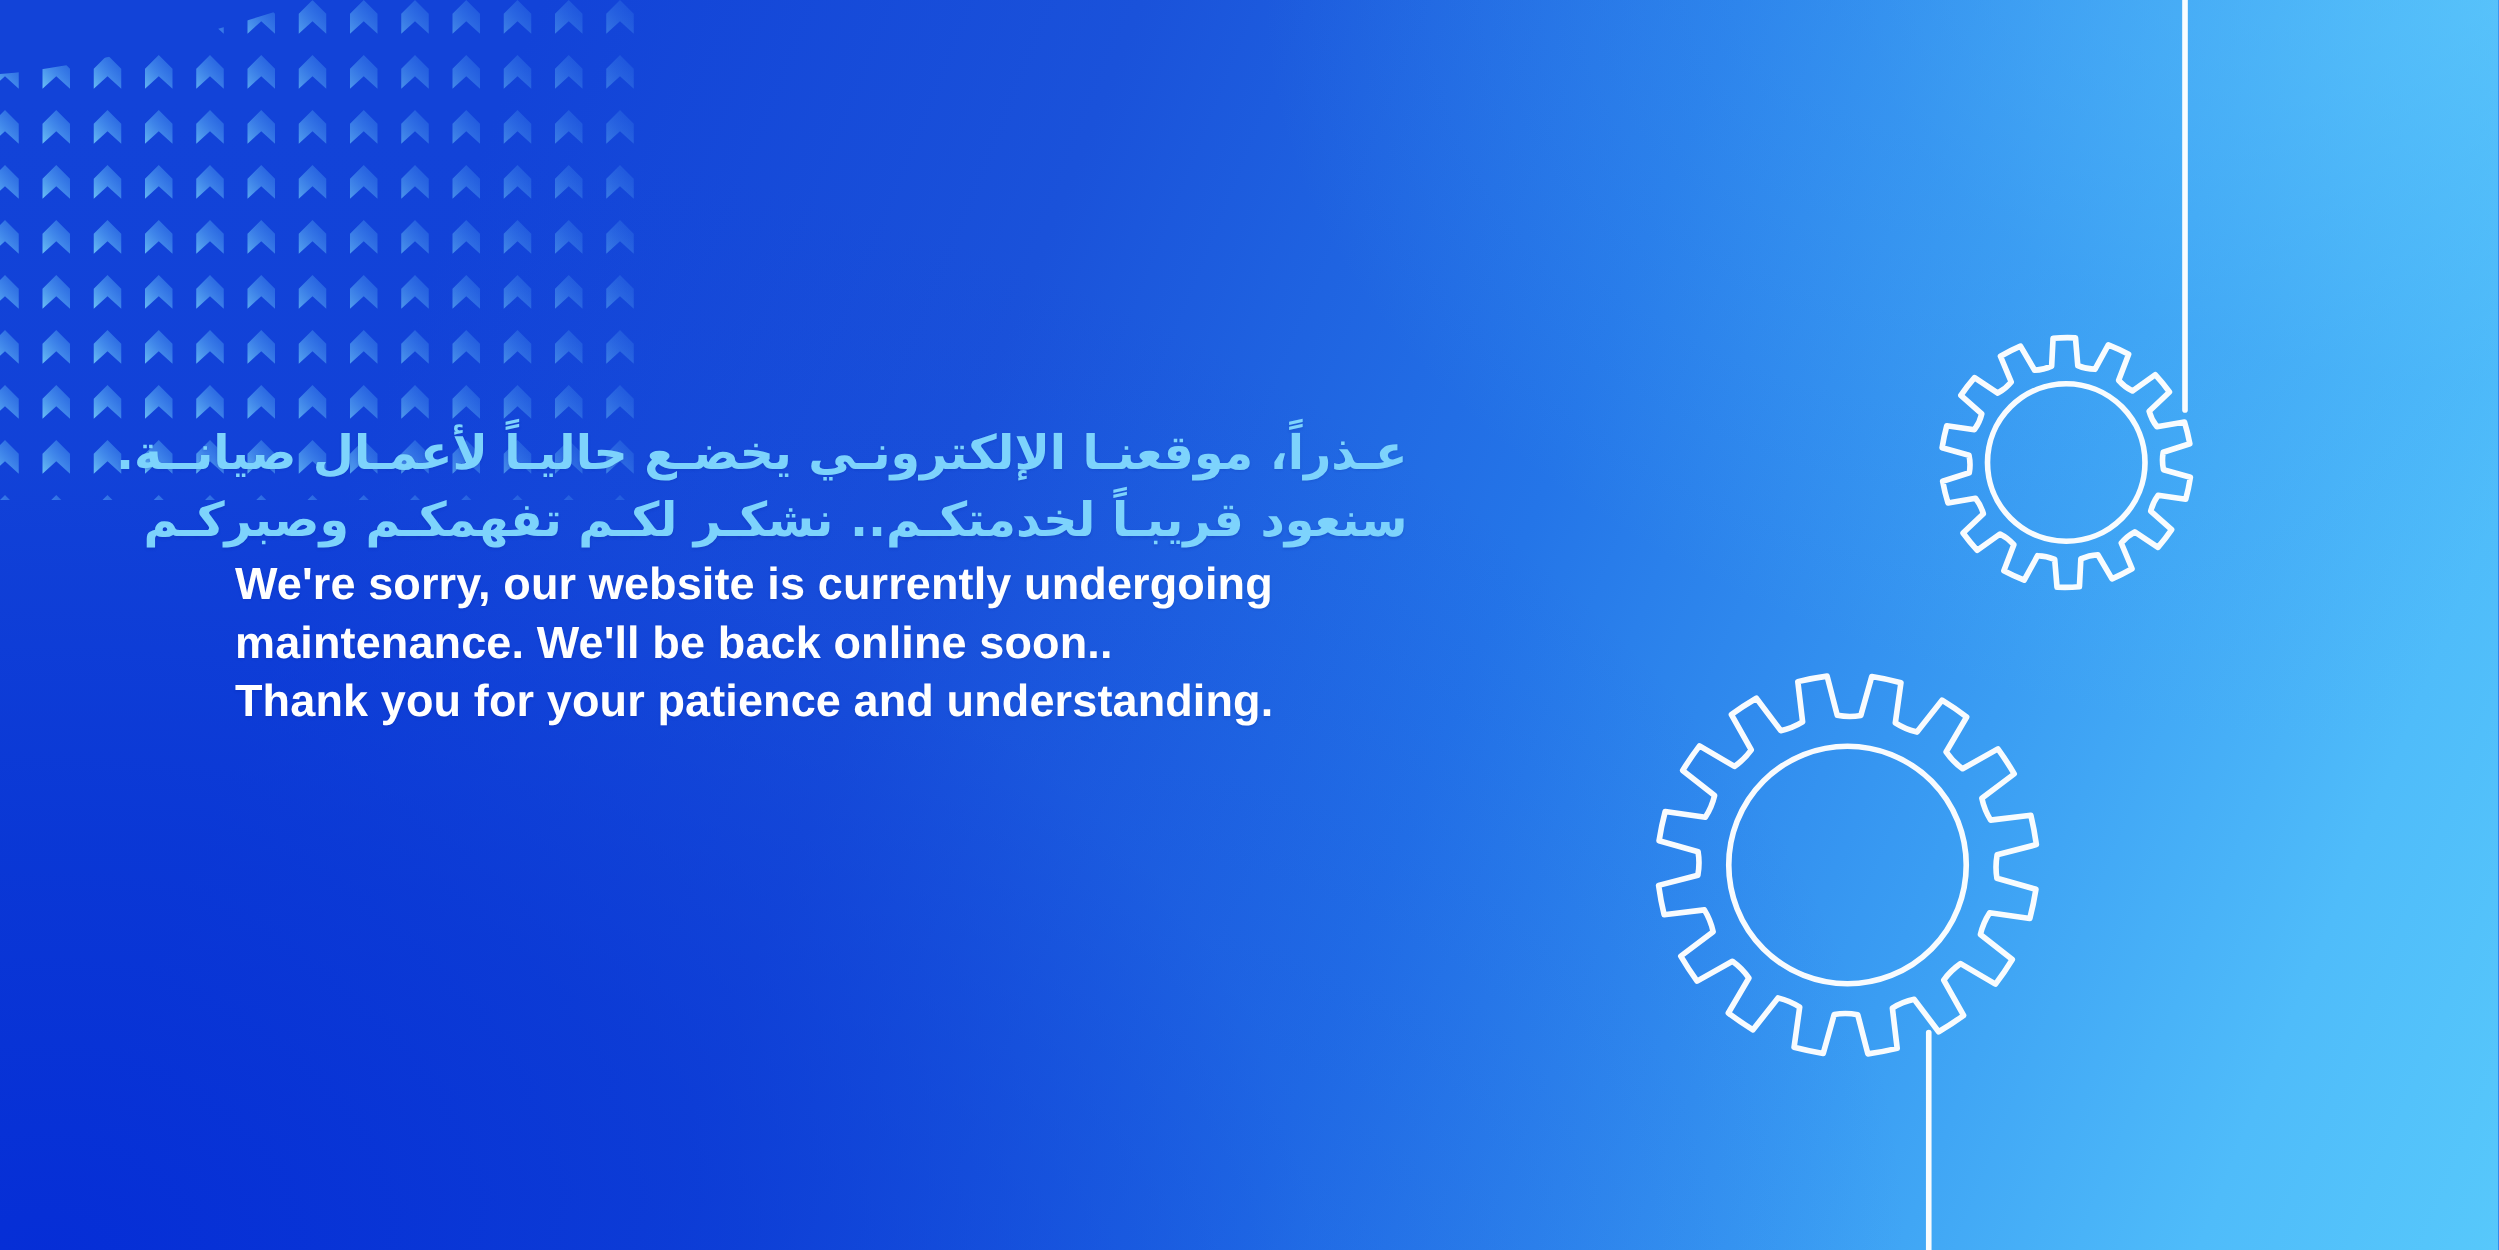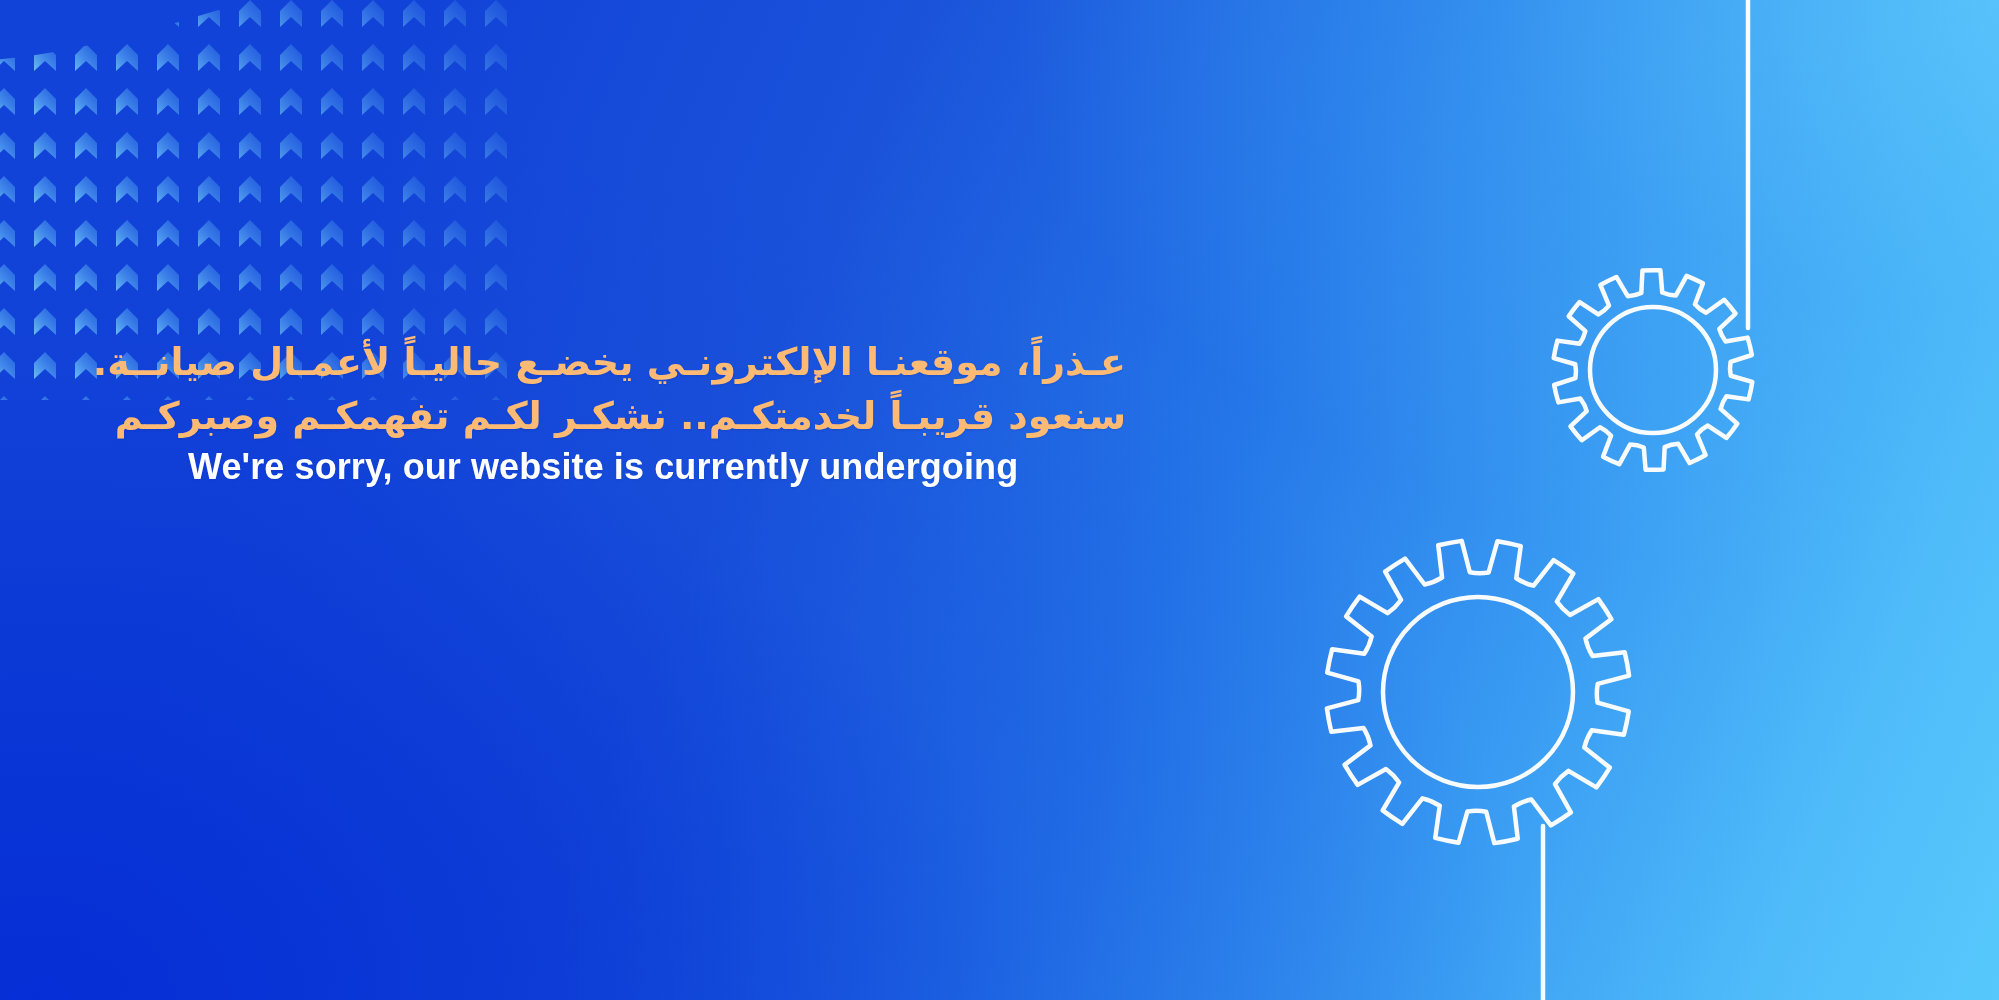--- a/index.html
+++ b/index.html
@@ -77,21 +77,21 @@
   .message-block {
     position: absolute;
     left: 188px;
     top: 336px;
     width: 1000px;
   }
 
   .arabic-block {
     direction: rtl;
     text-align: right;
-    color: #fdba74;
+    color: #7dd3fc;
     font-family: "DejaVu Sans", "Liberation Sans", sans-serif;
     font-weight: 700;
     font-size: 38px;
     line-height: 1.42;
     letter-spacing: 0px;
     width: 938px;
     text-shadow: 0 1px 2px rgba(10,40,150,0.18);
   }
   .arabic-line {
     white-space: nowrap;
@@ -332,17 +332,19 @@
 
   <div class="message-block">
 
     <div class="arabic-block">
       <div class="arabic-line">عـذراً، موقعنـا الإلكترونـي يخضـع حاليـاً لأعمـال صيانــة.</div>
       <div class="arabic-line">سنعود قريبـاً لخدمتكـم.. نشكـر لكـم تفهمكـم وصبركـم</div>
     </div>
 
     <div class="english-block">
       <div class="english-line">We're sorry, our website is currently undergoing</div>
+      <div class="english-line">maintenance. We'll be back online soon..</div>
+      <div class="english-line">Thank you for your patience and understanding.</div>
     </div>
 
   </div>
 
 </div>
 
 </body></html>

